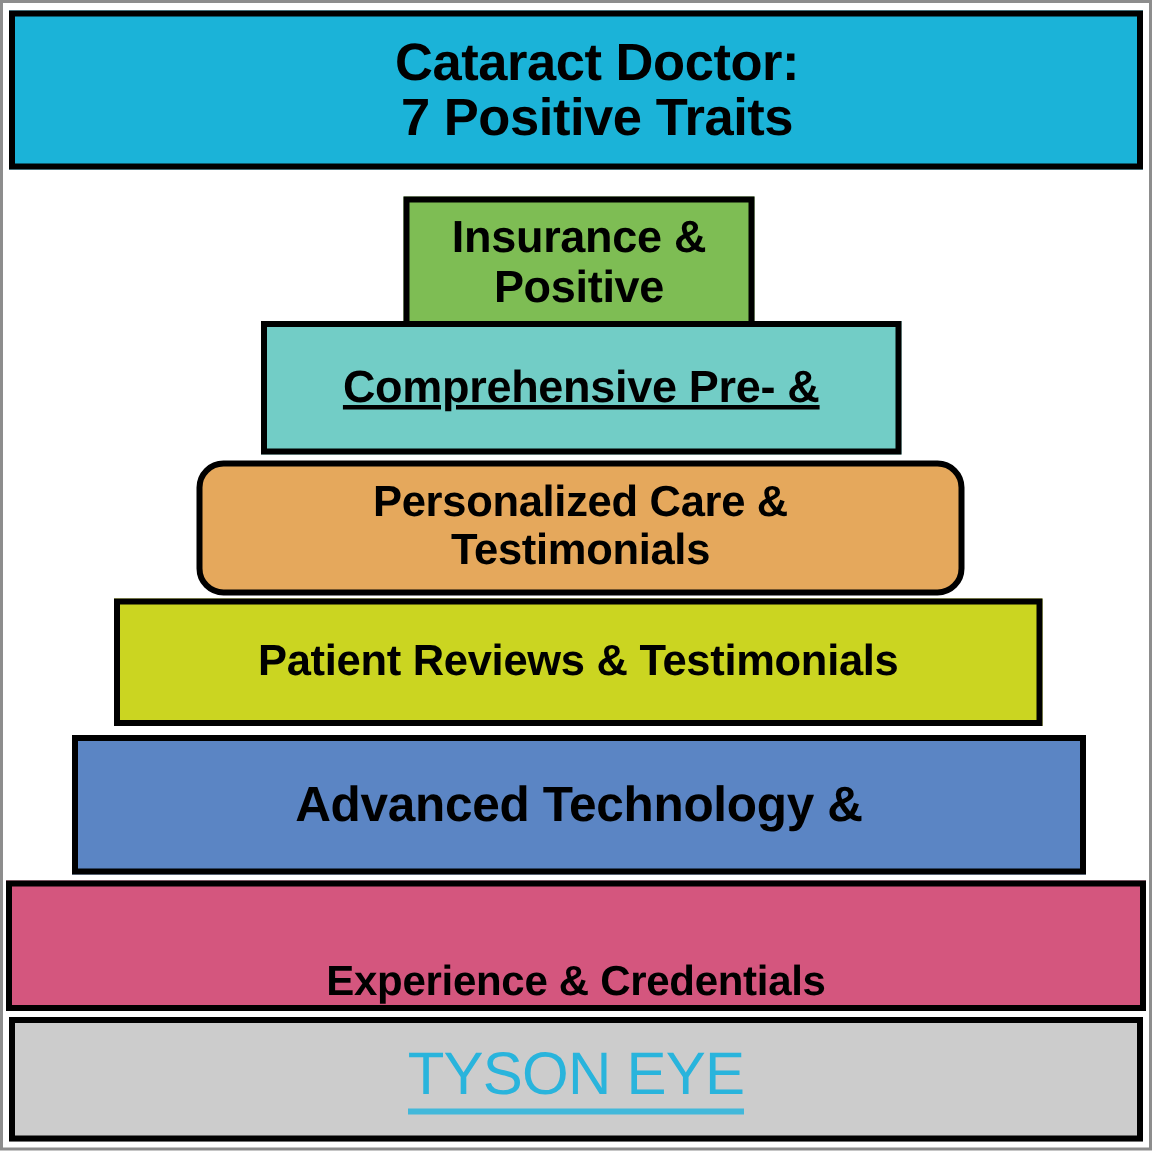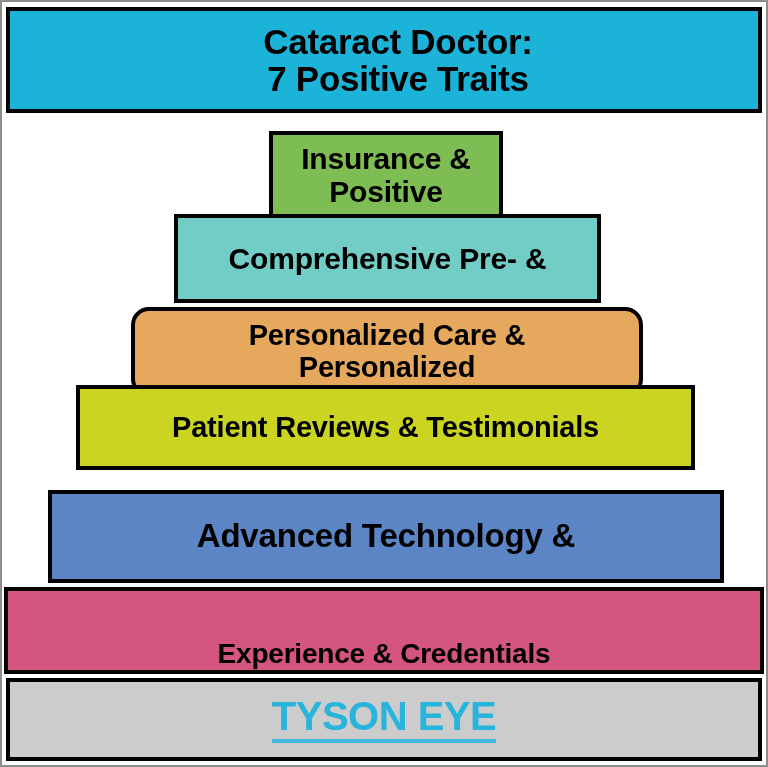--- a/index.html
+++ b/index.html
@@ -74,21 +74,21 @@
     color: #000000;
     font-weight: bold;
     white-space: nowrap;
     letter-spacing: -0.2px;
   }
 
   
   .tier-1 { left: 267px; top: 4px;   width: 234px; height: 88px; margin-top: 12px; }
   .tier-2 { left: 172px; top: 99px;  width: 427px; height: 89px; }
   .tier-3 { left: 129px; top: 192px; width: 512px; height: 90px; }
-  .tier-4 { left: 74px;  top: 270px; width: 619px; height: 85px; }
+  .tier-4 { left: 74px;  top: 284px; width: 619px; height: 85px; }
   .tier-5 { left: 46px;  top: 375px; width: 676px; height: 93px; }
   .tier-6 { left: 2px;   top: 472px; width: 760px; height: 87px; justify-content: flex-end; }
 
   .tier-1 .tier-line { font-size: 30px; }
   .tier-2 .tier-line { font-size: 30px; }
   .tier-3 .tier-line { font-size: 29px; }
   .tier-4 .tier-line { font-size: 29px; }
   .tier-5 .tier-line { font-size: 33px; }
   .tier-6 .tier-line { font-size: 28px; }
 
@@ -107,21 +107,21 @@
     align-items: center;
     justify-content: center;
   }
   .logo-wrap {
     display: inline-flex;
     flex-direction: column;
     align-items: stretch;
   }
   .logo-text {
     color: #29b4dc;
-    font-weight: bold;
+    font-weight: normal;
     font-size: 40px;
     letter-spacing: -0.5px;
     line-height: 1;
     white-space: nowrap;
     text-align: center;
   }
   .logo-underline {
     margin-top: 3px;
     height: 4px;
     width: 100%;
@@ -139,27 +139,27 @@
     <div class="header-line" style="color: rgb(0, 0, 0);">7 Positive Traits</div>
   </div>
 
   <div class="pyramid">
 
     <div class="tier tier-1" style="background-color: rgb(126, 189, 84);">
       <div class="tier-line">Insurance &amp;</div>
       <div class="tier-line">Positive</div>
     </div>
 
-    <div class="tier tier-2" style="background-color: rgb(114, 205, 198);">
+    <div class="tier tier-2" style="background-color: rgb(114, 205, 198); text-decoration: underline;">
       <div class="tier-line">Comprehensive Pre- &amp;</div>
     </div>
 
     <div class="tier tier-3" style="background-color: rgb(229, 168, 92); border-radius: 18px;">
       <div class="tier-line">Personalized Care &amp;</div>
-      <div class="tier-line">Personalized</div>
+      <div class="tier-line">Testimonials</div>
     </div>
 
     <div class="tier tier-4" style="background-color: rgb(203, 213, 33);">
       <div class="tier-line">Patient Reviews &amp; Testimonials</div>
     </div>
 
     <div class="tier tier-5" style="background-color: rgb(91, 133, 196);">
       <div class="tier-line">Advanced Technology &amp;</div>
     </div>
 

